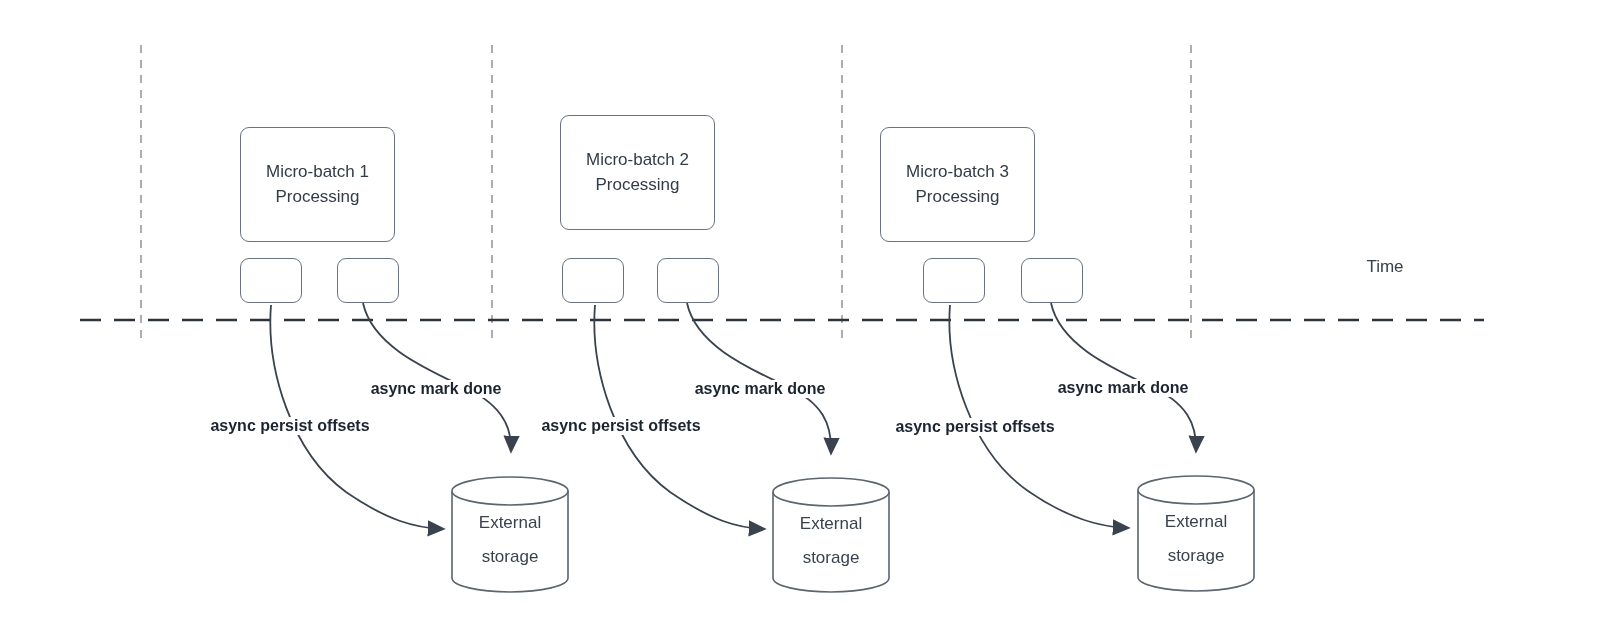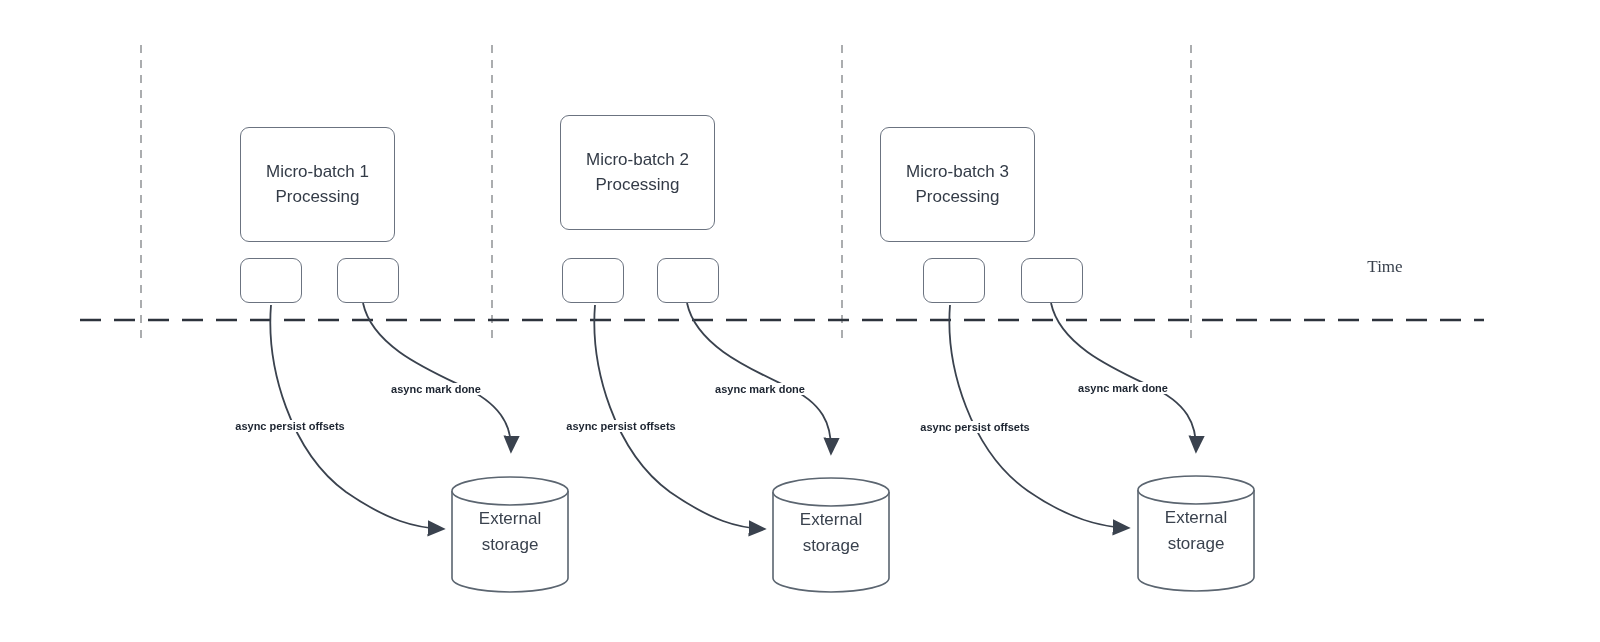--- a/index.html
+++ b/index.html
@@ -12,29 +12,29 @@
     position:absolute;width:155px;height:115px;border:1.5px solid #6b7380;border-radius:9px;
     background:#fff;display:flex;align-items:center;justify-content:center;text-align:center;
     color:#333b47;font-size:17px;line-height:1.45;white-space:pre-line;box-sizing:border-box;
   }
   .mini{
     position:absolute;width:62px;height:45px;border:1.5px solid #6b7380;border-radius:9px;
     background:#fff;box-sizing:border-box;
   }
   .lbl{
     position:absolute;transform:translate(-50%,-50%);background:#ffffff;padding:0 3px;
-    color:#1c2430;font-size:11px;font-weight:bold;white-space:nowrap;
+    color:#1c2430;font-size:16px;font-weight:bold;white-space:nowrap;
   }
   .store{
     position:absolute;width:116px;text-align:center;color:#3a424e;font-size:17px;
-    line-height:26px;white-space:pre-line;
+    line-height:34px;white-space:pre-line;
   }
   .time{
     position:absolute;width:90px;text-align:center;transform:translate(-50%,-50%);
-    color:#38404c;font-size:17px;font-family:Liberation Serif, serif;
+    color:#38404c;font-size:17px;
   }
 </style>
 </head>
 <body>
 
 <div id="canvas">
 
   <svg id="wires" viewBox="0 0 1600 642" xmlns="http://www.w3.org/2000/svg">
     <defs>
       <marker id="arrow" markerWidth="11" markerHeight="9" refX="8.5" refY="4.5" orient="auto">

